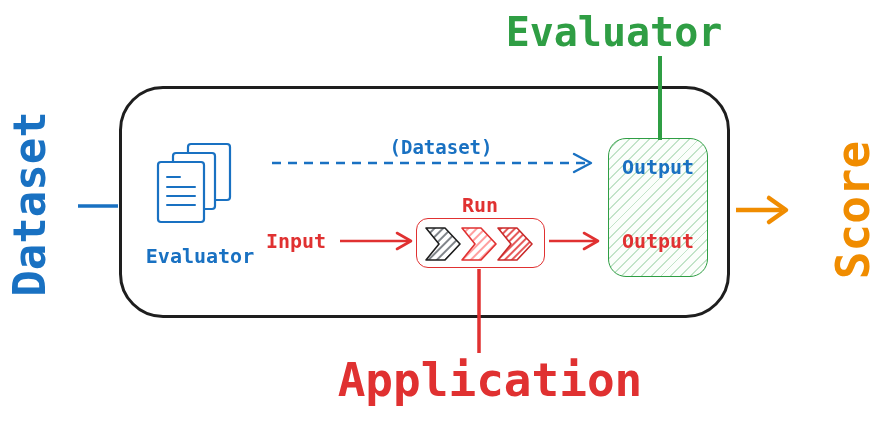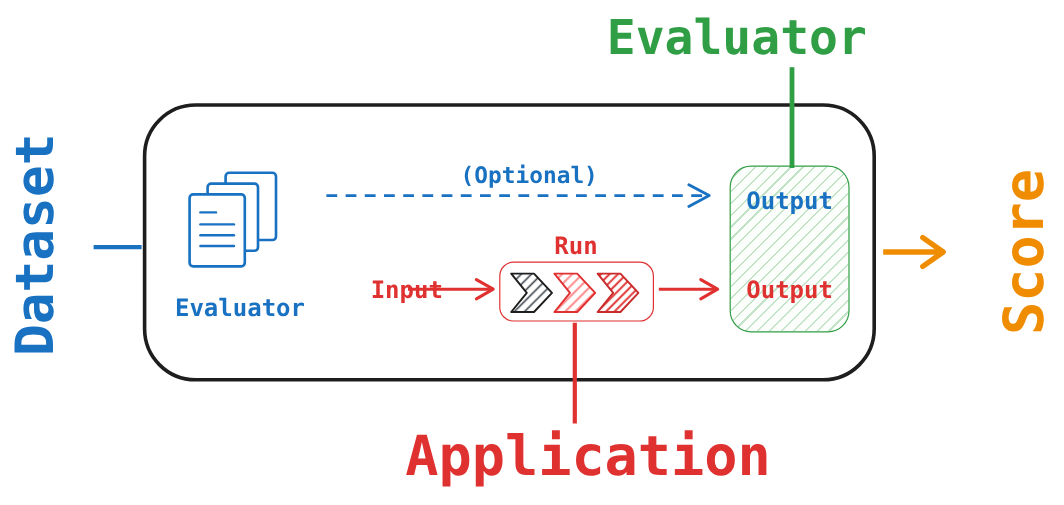--- a/index.html
+++ b/index.html
@@ -63,21 +63,21 @@
     font-weight: bold;
     line-height: 1;
   }
   .label.v { transform: translate(-50%, -50%) rotate(-90deg); }
   .lbl-dataset     { left: 30px;  top: 204px; color: var(--blue);   font-size: 44px; }
   .lbl-evaluator   { left: 614px; top: 32px;  color: var(--green);  font-size: 40px; text-align: right; }
   .lbl-score       { left: 853px; top: 210px; color: var(--orange); font-size: 46px; }
   .lbl-application { left: 474px; top: 380px; color: var(--red);    font-size: 46px; margin-left: 16px; }
   .lbl-examples    { left: 200px; top: 256px; color: var(--blue);   font-size: 20px; }
   .lbl-optional    { left: 441px; top: 147px; color: var(--blue);   font-size: 19px; }
-  .lbl-input       { left: 296px; top: 241px; color: var(--red);    font-size: 20px; margin-left: 43px; }
+  .lbl-input       { left: 296px; top: 241px; color: var(--red);    font-size: 20px; }
   .lbl-run         { left: 480px; top: 205px; color: var(--red);    font-size: 20px; }
   .lbl-output-top    { left: 658px; top: 167px; color: var(--blue); font-size: 20px; }
   .lbl-output-bottom { left: 658px; top: 241px; color: var(--red);  font-size: 20px; }
 </style>
 </head>
 <body>
 
 <div class="canvas">
 
   <div class="main-box"></div>
@@ -155,21 +155,21 @@
   <div class="label v lbl-dataset">Dataset</div>
 
   <div class="label lbl-evaluator">Evaluator</div>
 
   <div class="label v lbl-score">Score</div>
 
   <div class="label lbl-application">Application</div>
 
   <div class="label lbl-examples">Evaluator</div>
 
-  <div class="label lbl-optional">(Optional)</div>
+  <div class="label lbl-optional">(Dataset)</div>
 
   <div class="label lbl-input">Input</div>
 
   <div class="label lbl-run">Run</div>
 
   <div class="label lbl-output-top">Output</div>
 
   <div class="label lbl-output-bottom">Output</div>
 
 </div>

